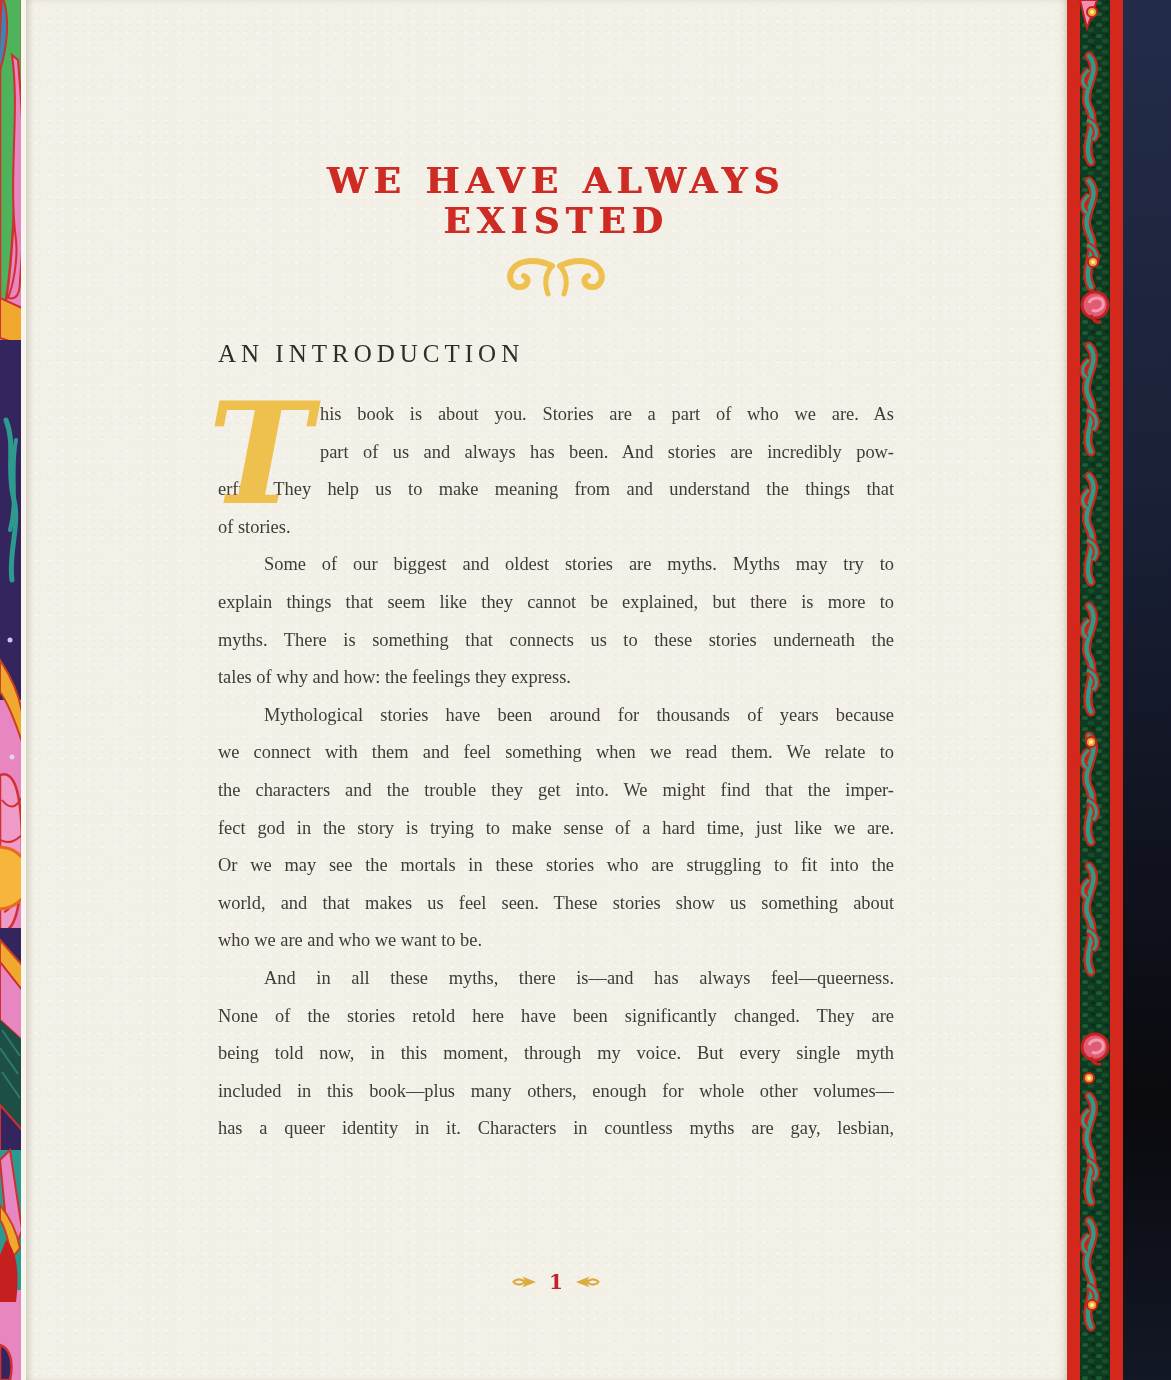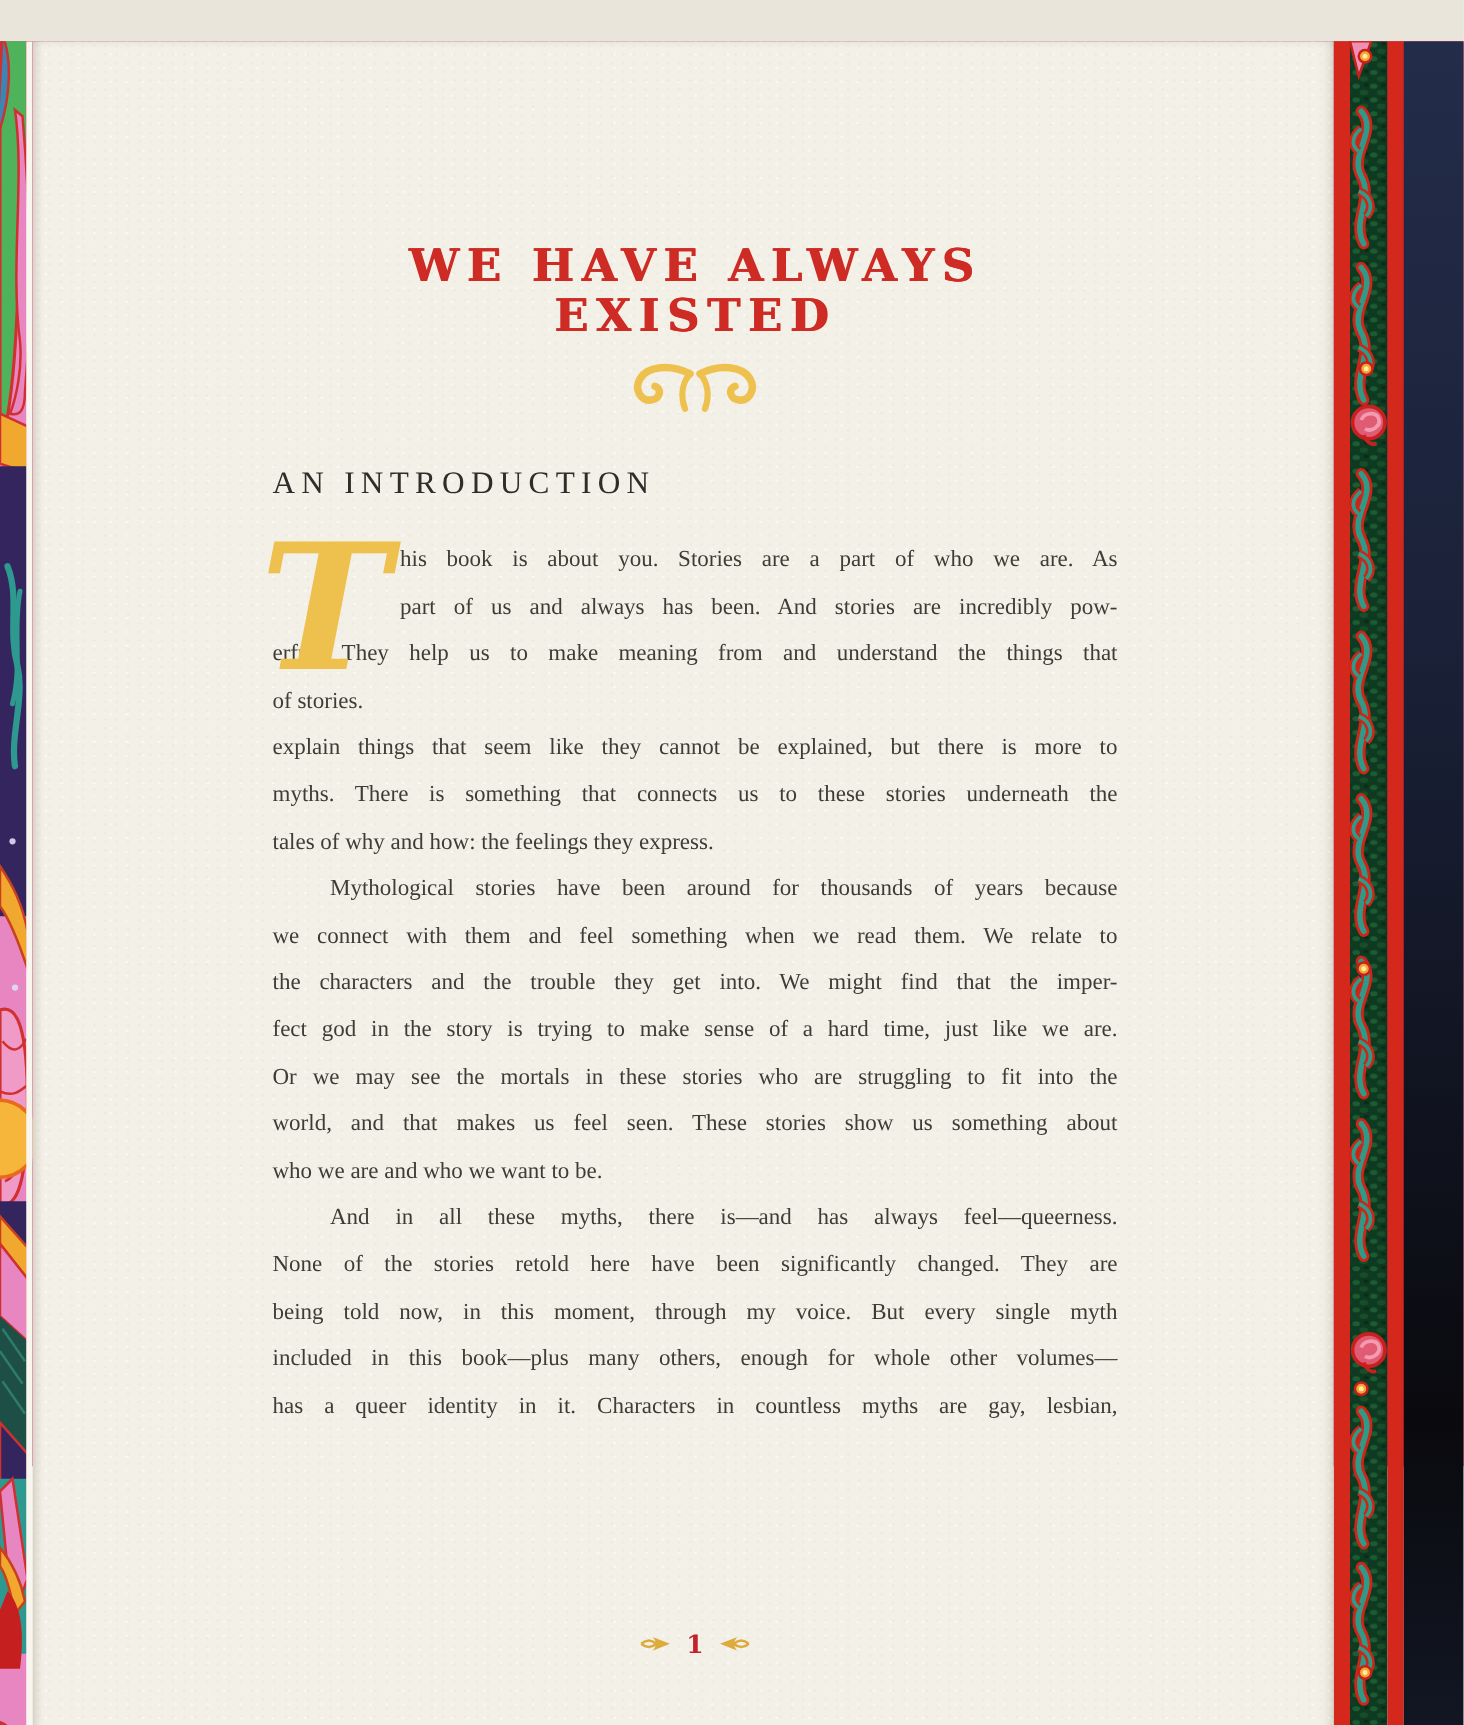--- a/index.html
+++ b/index.html
@@ -1,21 +1,21 @@
 <!DOCTYPE html>
 <html style="--paper: #f3f0e8; --ink: #3f3c36; --title-red: #ce2b24; --gold: #eec14f; --folio-red: #c2232a; --border-red: #d5281c; --border-green: #14431f; --border-teal: #2f9a87; --border-navy: #1d2540; --art-pink: #e886c1; --art-green: #4fb35c; --art-purple: #34255f; --art-yellow: #f0a92e;"><head>
 <meta charset="utf-8">
 <style>
   html,body{margin:0;padding:0;}
   body{
     width:1171px;height:1380px;overflow:hidden;
     font-family:"Liberation Serif",serif;
     background:#e9e5da;
   }
-  .stage{position:relative;width:1171px;height:1140px;background:#be185d;margin-top:33px;}
+  .stage{position:relative;width:1171px;height:1140px;background:#404040;}
 
   
   .left-art{position:absolute;left:0;top:0;width:26px;height:1380px;display:block;}
 
   
   .paper{
     position:absolute;left:26px;top:0;width:1041px;height:1380px;
     background-color:var(--paper,#f3f0e8);
     background-image:
       radial-gradient(rgba(120,108,84,0.045) 1px, transparent 1.4px),
@@ -148,20 +148,21 @@
           <span class="dropcap">T</span>
           <div class="drop-inset">
             <div class="line">his book is about you. Stories are a part of who we are. As</div>
             <div class="line">part of us and always has been. And stories are incredibly pow-</div>
           </div>
           <div class="line">erful. They help us to make meaning from and understand the things that</div>
           <div class="line last">of stories.</div>
         </div>
 
         <div class="para">
+          <div class="line ind">Some of our biggest and oldest stories are myths. Myths may try to</div>
           <div class="line">explain things that seem like they cannot be explained, but there is more to</div>
           <div class="line">myths. There is something that connects us to these stories underneath the</div>
           <div class="line last">tales of why and how: the feelings they express.</div>
         </div>
 
         <div class="para">
           <div class="line ind">Mythological stories have been around for thousands of years because</div>
           <div class="line">we connect with them and feel something when we read them. We relate to</div>
           <div class="line">the characters and the trouble they get into. We might find that the imper-</div>
           <div class="line">fect god in the story is trying to make sense of a hard time, just like we are.</div>

